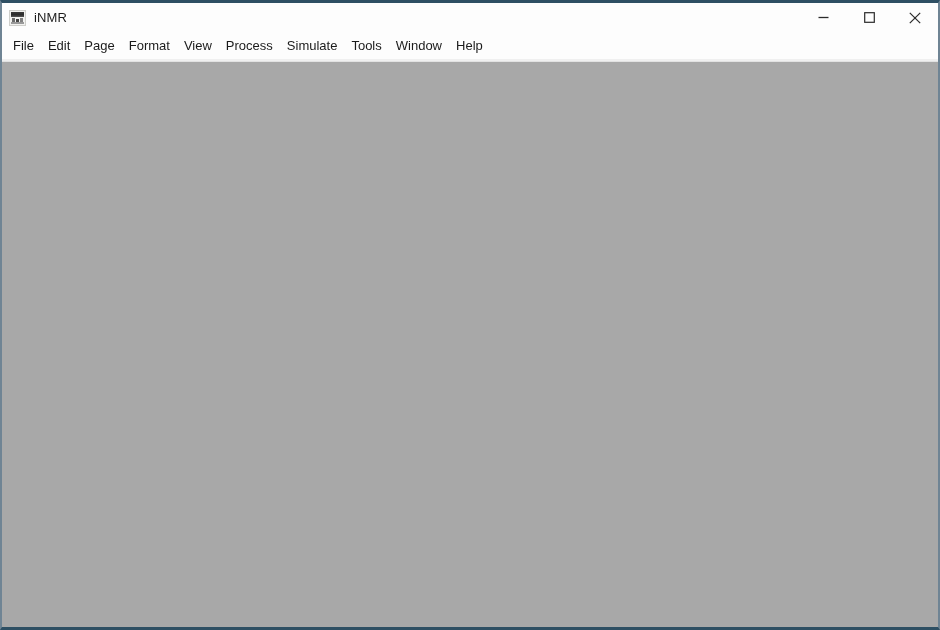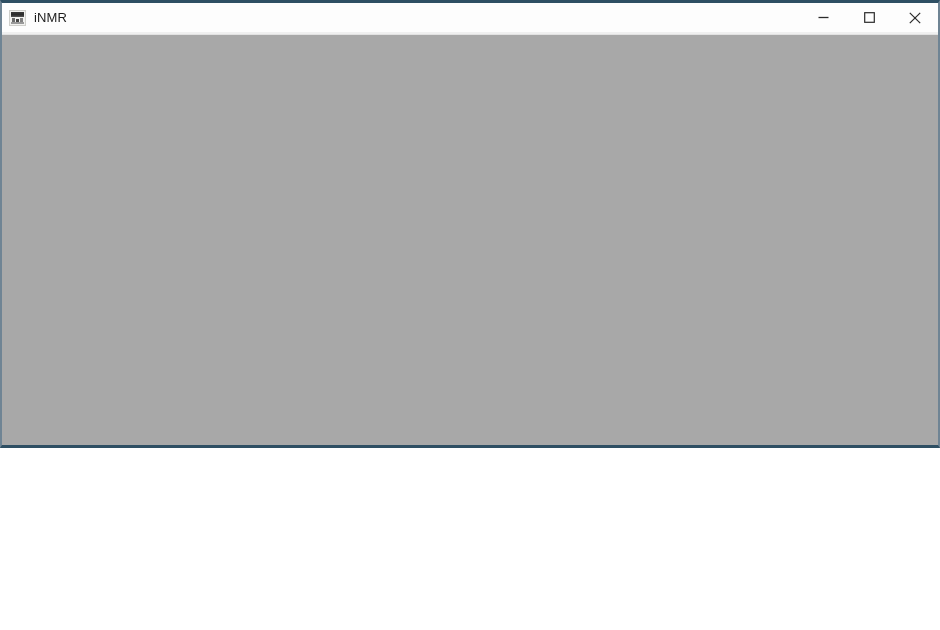--- a/index.html
+++ b/index.html
@@ -14,21 +14,21 @@
     overflow: hidden;
     font-family: "Liberation Sans", sans-serif;
     -webkit-font-smoothing: antialiased;
   }
 
   
   .window {
     position: relative;
     box-sizing: border-box;
     width: 940px;
-    height: 448px;
+    height: 630px;
     background: #c2410c;
     border-top: 3px solid #2e4f63;
     border-left: 2px solid #6f8494;
     border-right: 2px solid #6f8494;
     border-bottom: 3px solid #2e4f63;
     display: flex;
     flex-direction: column;
   }
 
   
@@ -172,18 +172,30 @@
           <svg width="12" height="12" viewBox="0 0 12 12" aria-hidden="true">
             <line x1="0.8" y1="0.8" x2="11.2" y2="11.2" stroke="#2b2b2b" stroke-width="1.2"></line>
             <line x1="11.2" y1="0.8" x2="0.8" y2="11.2" stroke="#2b2b2b" stroke-width="1.2"></line>
           </svg>
         </span>
       </button>
 
     </div>
   </div>
 
+  <div class="menubar">
+    <div class="menu-item">File</div>
+    <div class="menu-item">Edit</div>
+    <div class="menu-item">Page</div>
+    <div class="menu-item">Format</div>
+    <div class="menu-item">View</div>
+    <div class="menu-item">Process</div>
+    <div class="menu-item">Simulate</div>
+    <div class="menu-item">Tools</div>
+    <div class="menu-item">Window</div>
+    <div class="menu-item">Help</div>
+  </div>
 
   <div class="menu-sep"></div>
 
   <div class="client"></div>
 
 </div>
 
 </body></html>

